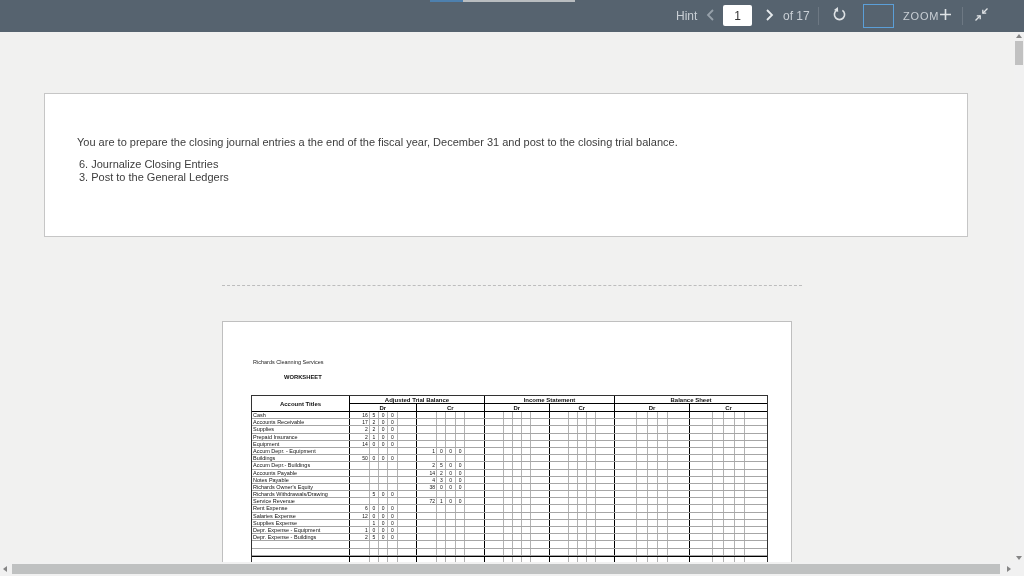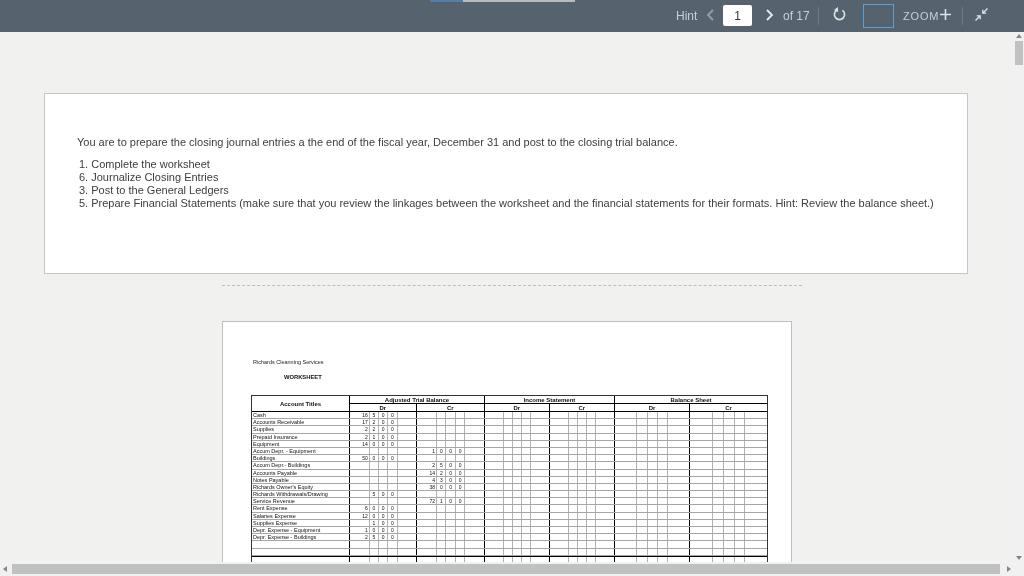--- a/index.html
+++ b/index.html
@@ -17,21 +17,21 @@
   .page-input{position:absolute;left:723px;top:5px;width:29px;height:21px;border:none;border-radius:2px;
           background:#fff;text-align:center;font-size:12px;color:#333;font-family:"Liberation Sans",sans-serif;padding:0;}
   .tb-sep{position:absolute;top:7px;width:1px;height:18px;background:#6d7883;}
   .focus-box{position:absolute;left:863px;top:4px;width:31px;height:24px;border:1px solid #5b9fd8;box-sizing:border-box;}
   .zoom-label{letter-spacing:0.8px;font-size:11px;}
 
   
   .viewport{position:absolute;left:0;top:32px;width:1024px;height:544px;background:#f1f1f0;overflow:hidden;}
 
   .page{position:absolute;background:#fff;border:1px solid #c6c6c6;box-sizing:border-box;}
-  .page1{left:44px;top:61px;width:924px;height:181px;}
+  .page1{left:44px;top:61px;width:924px;height:144px;}
   .page1-inner{padding:42px 14px 0 32px;color:#3d3d3d;font-size:11px;line-height:13px;white-space:nowrap;}
   .intro{margin-bottom:9px;}
   .steps div{margin-left:2px;}
 
   .dashed-sep{position:absolute;left:222px;top:253px;width:580px;border-top:1px dashed #bdbdbd;}
 
   .page2{left:222px;top:289px;width:570px;height:300px;border:1px solid #bfbfbf;}
   .company{position:absolute;left:30px;top:37px;font-size:5.5px;color:#222;}
   .ws-title{position:absolute;left:61px;top:52px;font-size:5.8px;font-weight:bold;color:#111;}
 
@@ -139,24 +139,22 @@
     </span>
   </button>
 </div>
 
 <div class="viewport">
 
   <div class="page page1">
     <div class="page1-inner">
       <div class="intro">You are to prepare the closing journal entries a the end of the fiscal year, December 31 and post to the closing trial balance.</div>
       <div class="steps">
-        <div>1. Complete the worksheet</div>
         <div>6. Journalize Closing Entries</div>
         <div>3. Post to the General Ledgers</div>
-        <div>5. Prepare Financial Statements (make sure that you review the linkages between the worksheet and the financial statements for their formats.  Hint:  Review the balance sheet.)</div>
       </div>
     </div>
   </div>
 
   <div class="dashed-sep"></div>
 
   <div class="page page2">
     <div class="company">Richards Cleanning Services</div>
     <div class="ws-title">WORKSHEET</div>
     <div class="ws" id="ws-table">

